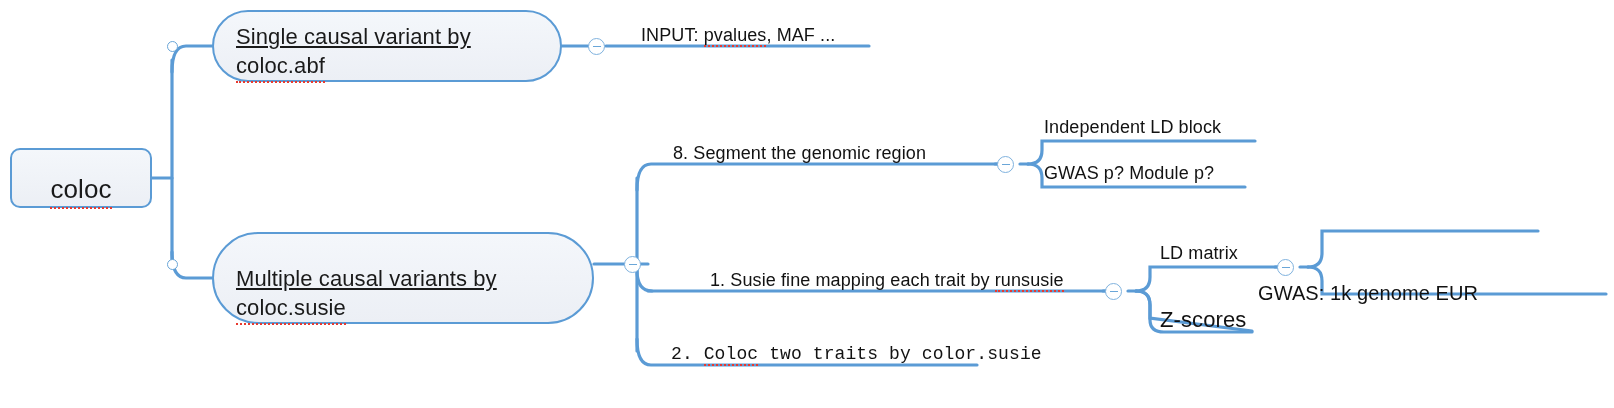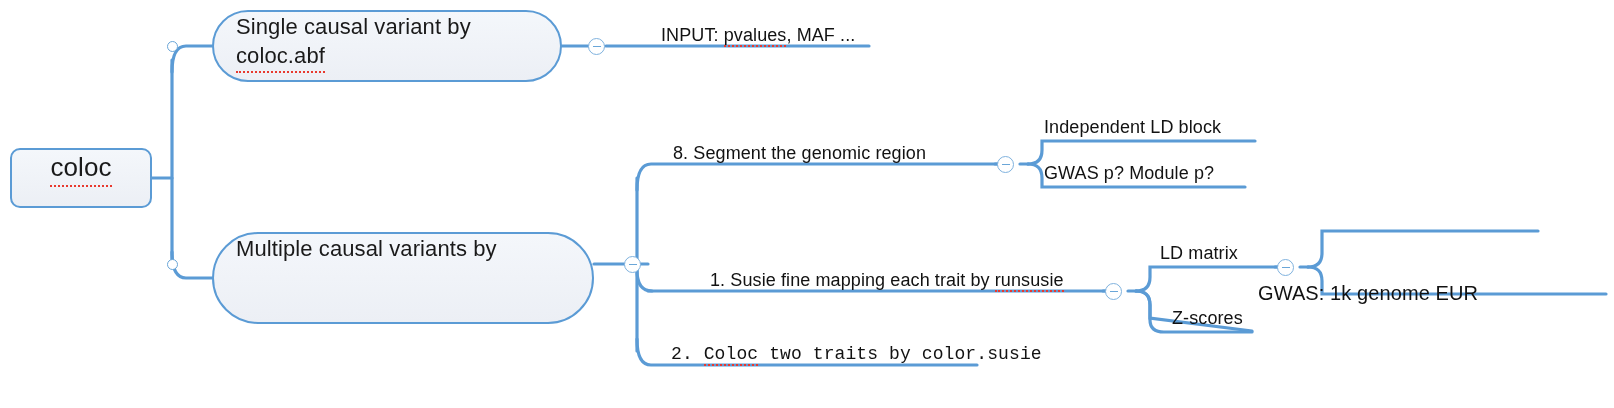--- a/index.html
+++ b/index.html
@@ -26,25 +26,26 @@
     pointer-events: none;
   }
 
   
   .node-box {
     position: absolute;
     box-sizing: border-box;
     background: linear-gradient(180deg, #f4f7fb 0%, #eceff5 100%);
     border: 2.5px solid #5b9bd5;
     display: flex;
-    align-items: flex-start;
+    align-items: flex-end;
     justify-content: flex-start;
     padding: 0 22px;
     color: #1a1a1a;
     letter-spacing: 0.1px;
+    text-decoration: underline;
   }
   .node-root {
     border-radius: 10px;
     justify-content: center;
     padding: 0 12px;
   }
   .node-pill {
     border-radius: 999px;
   }
   .node-box .txt {
@@ -165,26 +166,26 @@
   </div>
 
   <div class="node-box node-pill" style="left:212px; top:10px; width:350px; height:72px; font-size:22px;">
     <span class="txt"><span>Single causal variant by</span><br><span class="sp">coloc.abf</span></span>
   </div>
 
   <div class="toggle" style="left:588px; top:38px;">
     <span class="minus"></span>
   </div>
 
-  <div class="node-text" style="left:661px; top:26px; font-size:18px;">
+  <div class="node-text" style="left:641px; top:26px; font-size:18px;">
     <span>INPUT: </span><span class="sp">pvalues</span><span>, MAF ...</span>
   </div>
 
   <div class="node-box node-pill" style="left:212px; top:232px; width:382px; height:92px; font-size:22px;">
-    <span class="txt"><span>Multiple causal variants by</span><br></span>
+    <span class="txt"><span>Multiple causal variants by</span><br><span class="sp">coloc.susie</span></span>
   </div>
 
   <div class="toggle" style="left:624px; top:256px;">
     <span class="minus"></span>
   </div>
 
   <div class="node-text" style="left:673px; top:144px; font-size:18px;">8. Segment the genomic region</div>
 
   <div class="toggle" style="left:997px; top:156px;">
     <span class="minus"></span>
@@ -197,21 +198,21 @@
   <div class="node-text" style="left:710px; top:271px; font-size:18px;">
     <span>1. Susie fine mapping each trait by </span><span class="sp">runsusie</span>
   </div>
 
   <div class="toggle" style="left:1105px; top:283px;">
     <span class="minus"></span>
   </div>
 
   <div class="node-text" style="left:1160px; top:244px; font-size:18px;">LD matrix</div>
 
-  <div class="node-text" style="left:1160px; top:309px; font-size:18px;margin-left:12px;">Z-scores</div>
+  <div class="node-text" style="left:1160px; top:309px; font-size:22px;">Z-scores</div>
 
   <div class="toggle" style="left:1277px; top:259px;">
     <span class="minus"></span>
   </div>
 
 
   <div class="node-text" style="left:1258px; top:271px; font-size:20px;margin-top:12px;">GWAS: 1k genome EUR</div>
 
   <div class="node-text" style="left:671px; top:345px; font-size:18px;font-family:Liberation Mono, monospace;">
     <span>2. </span><span class="sp">Coloc</span><span> two traits by color.susie</span>

